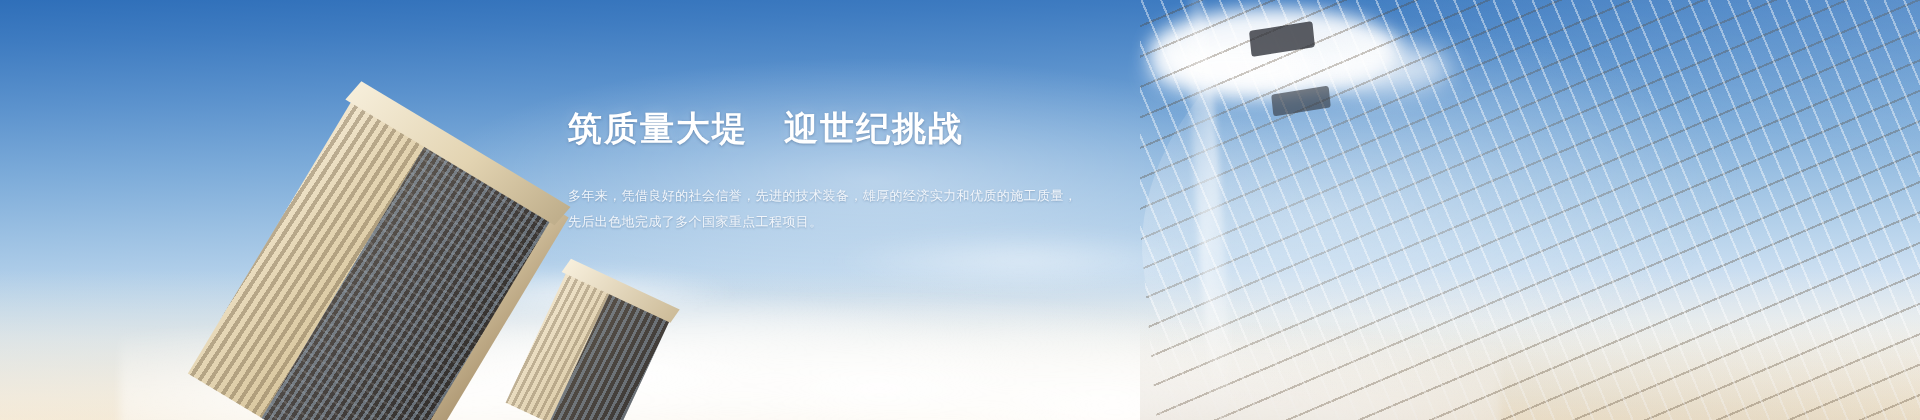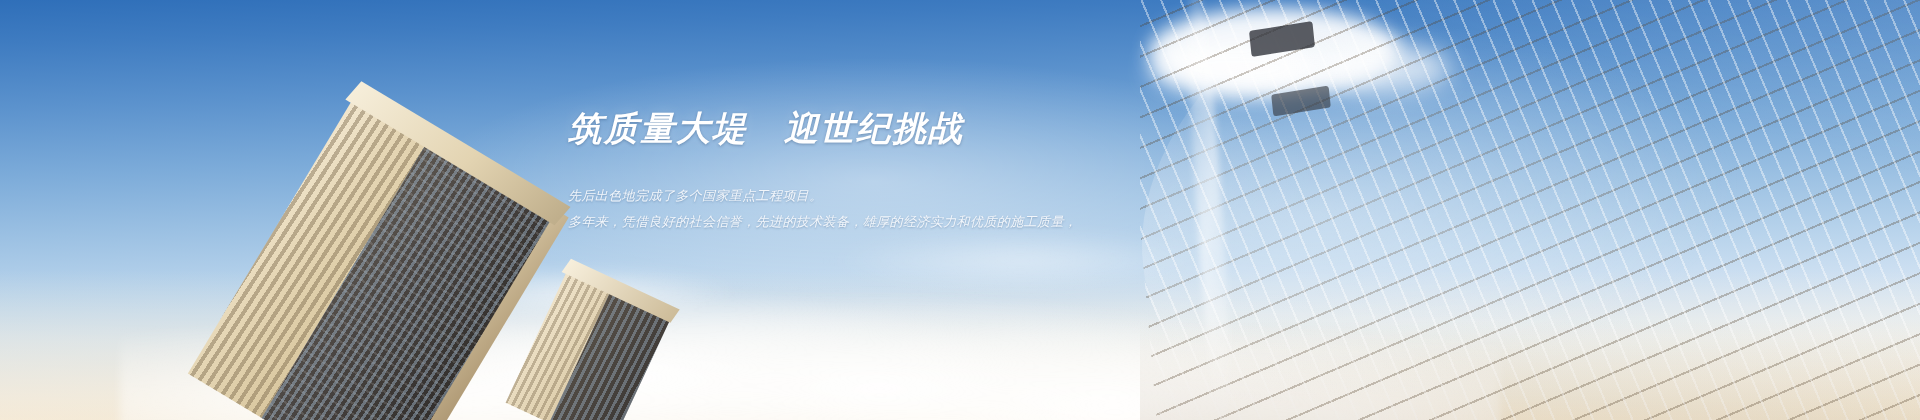--- a/index.html
+++ b/index.html
@@ -205,21 +205,21 @@
     transform:rotate(-6deg) skewY(-3deg);
     border-radius:3px;
   }
   .tr-soft-shadow{
     position:absolute;right:0;bottom:0;width:100%;height:160px;
     background:linear-gradient(180deg, rgba(120,92,55,0) 0%, rgba(120,92,55,.18) 100%);
   }
 
   
   .copy{
-    position:absolute;left:568px;top:108px;width:520px;font-style:italic;
+    position:absolute;left:568px;top:108px;width:520px;
   }
   .headline{
     margin:0;
     font-size:34px;
     font-weight:700;
     color:#ffffff;
     letter-spacing:2px;
     line-height:1.2;
     text-shadow:0 1px 3px rgba(40,70,110,.40), 0 0 14px rgba(255,255,255,.18);
     white-space:pre;
@@ -269,18 +269,18 @@
     <div class="tr-mask"></div>
     <div class="tr-edgehl"></div>
     <div class="tr-dark-pane"></div>
     <div class="tr-dark-pane2"></div>
     <div class="tr-soft-shadow"></div>
   </div>
 
   <div class="copy">
     <h1 class="headline">筑质量大堤　迎世纪挑战</h1>
     <div class="subcopy">
+      <span class="line">多年来，凭借良好的社会信誉，先进的技术装备，雄厚的经济实力和优质的施工质量，</span>
       <span class="line">先后出色地完成了多个国家重点工程项目。</span>
-      <span class="line">多年来，凭借良好的社会信誉，先进的技术装备，雄厚的经济实力和优质的施工质量，</span>
     </div>
   </div>
 
 </div>
 
 </body></html>

